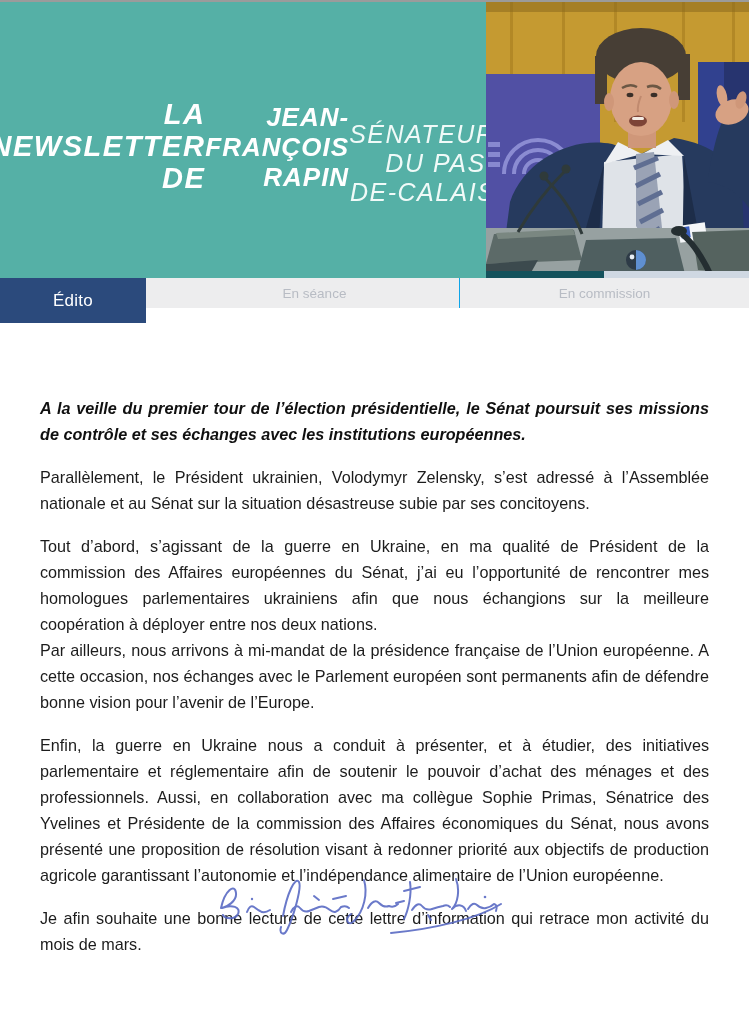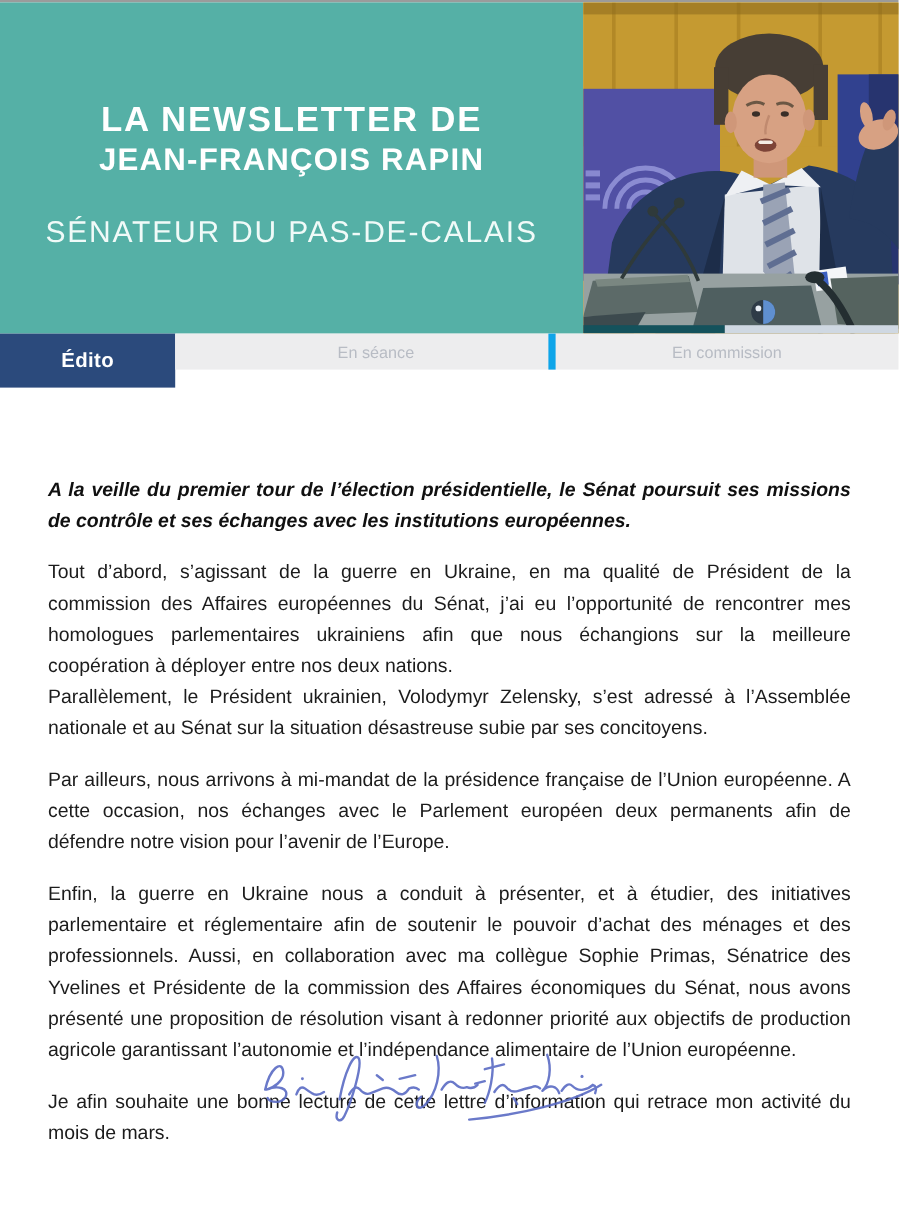--- a/index.html
+++ b/index.html
@@ -12,44 +12,44 @@
     position:relative; width:749px; height:1024px; margin:0 auto;
     background:#fff; overflow:hidden;
     font-family:"Liberation Sans","DejaVu Sans",sans-serif;
     color:var(--text);
   }
   .top-border{position:absolute;top:0;left:0;width:749px;height:2px;background:var(--top-border);}
   
   .hero{position:absolute;top:2px;left:0;width:749px;height:276px;display:flex;}
   .hero-teal{
     width:486px;height:276px;background:var(--teal);
-    display:flex;flex-direction:column;align-items:center;justify-content:center;
-    padding-top:14px;text-align:right;color:#fff;
+    display:flex;flex-direction:row;align-items:center;justify-content:center;
+    padding-top:14px;text-align:right;color:#fff;font-style:italic;
   }
   .hero-title1{font-size:29px;font-weight:800;letter-spacing:1.5px;line-height:1.1;}
   .hero-title2{font-size:26px;font-weight:800;letter-spacing:1px;line-height:1.15;margin-top:2px;}
   .hero-subtitle{font-size:25px;font-weight:400;letter-spacing:1.5px;margin-top:32px;color:#f0faf8;}
   .hero-photo{position:relative;width:263px;height:276px;overflow:hidden;background:#c59a31;}
   .hero-photo svg{display:block;}
   
   .nav{position:absolute;top:278px;left:0;width:749px;height:45px;}
   .nav-active{
     position:absolute;left:0;top:0;width:146px;height:45px;background:var(--navy);
-    color:#fff;font-size:17px;font-weight:700;
+    color:#fff;font-size:17px;font-weight:400;
     display:flex;align-items:center;justify-content:center;letter-spacing:.3px;
   }
   .nav-rest{
     position:absolute;left:146px;top:0;width:603px;height:30px;background:var(--nav-bg);
     display:flex;
     padding-left:24px;
   }
   .nav-tab{
     flex:1;display:flex;align-items:center;justify-content:center;
     font-size:13.5px;color:var(--nav-text);cursor:default;
-    border-left:6px solid #0ea5e9;
+    border-left:1px solid #0ea5e9;
   }
   .nav-tab:first-child{border-left:none;}
   
   .content{
     position:absolute;top:355px;left:40px;width:669px;
     font-size:16.2px;line-height:26px;text-align:justify;color:var(--text);margin-top:40px;
   }
   .intro{font-weight:700;font-style:italic;color:#101010;margin-bottom:17px;}
   .para{margin-bottom:17px;}
   .para.tight{margin-bottom:0;}
@@ -170,23 +170,23 @@
   <div class="nav">
     <div class="nav-active">Édito</div>
     <div class="nav-rest">
       <div class="nav-tab">En séance</div>
       <div class="nav-tab">En commission</div>
     </div>
   </div>
 
   <div class="content">
     <p class="intro">A la veille du premier tour de l’élection présidentielle, le Sénat poursuit ses missions de contrôle et ses échanges avec les institutions européennes.</p>
+    <p class="para">Parallèlement, le Président ukrainien, Volodymyr Zelensky, s’est adressé à l’Assemblée nationale et au Sénat sur la situation désastreuse subie par ses concitoyens.</p>
     <p class="para tight">Tout d’abord, s’agissant de la guerre en Ukraine, en ma qualité de Président de la commission des Affaires européennes du Sénat, j’ai eu l’opportunité de rencontrer mes homologues parlementaires ukrainiens afin que nous échangions sur la meilleure coopération à déployer entre nos deux nations.</p>
-    <p class="para">Parallèlement, le Président ukrainien, Volodymyr Zelensky, s’est adressé à l’Assemblée nationale et au Sénat sur la situation désastreuse subie par ses concitoyens.</p>
-    <p class="para">Par ailleurs, nous arrivons à mi-mandat de la présidence française de l’Union européenne. A cette occasion, nos échanges avec le Parlement européen deux permanents afin de défendre notre vision pour l’avenir de l’Europe.</p>
+    <p class="para">Par ailleurs, nous arrivons à mi-mandat de la présidence française de l’Union européenne. A cette occasion, nos échanges avec le Parlement européen sont permanents afin de défendre bonne vision pour l’avenir de l’Europe.</p>
     <p class="para">Enfin, la guerre en Ukraine nous a conduit à présenter, et à étudier, des initiatives parlementaire et réglementaire afin de soutenir le pouvoir d’achat des ménages et des professionnels. Aussi, en collaboration avec ma collègue Sophie Primas, Sénatrice des Yvelines et Présidente de la commission des Affaires économiques du Sénat, nous avons présenté une proposition de résolution visant à redonner priorité aux objectifs de production agricole garantissant l’autonomie et l’indépendance alimentaire de l’Union européenne.</p>
     <p class="para">Je afin souhaite une bonne lecture de cette lettre d’information qui retrace mon activité du mois de mars.</p>
   </div>
 
   <div class="signature" aria-label="Bien fidèlement, Jean-François Rapin">
     <svg viewBox="0 0 300 74" xmlns="http://www.w3.org/2000/svg">
       <g stroke="#5a6bc4" stroke-width="2" fill="none" stroke-linecap="round" stroke-linejoin="round" opacity="0.9">
 
         <path d="M16,42 C20,24 30,17 31,27 C32,35 22,41 17,42 C27,38 36,41 33,48 C30,54 20,53 18,49"></path>
         <path d="M42,46 q3,-8 7,-5 t6,4 q4,3 10,-1"></path>

